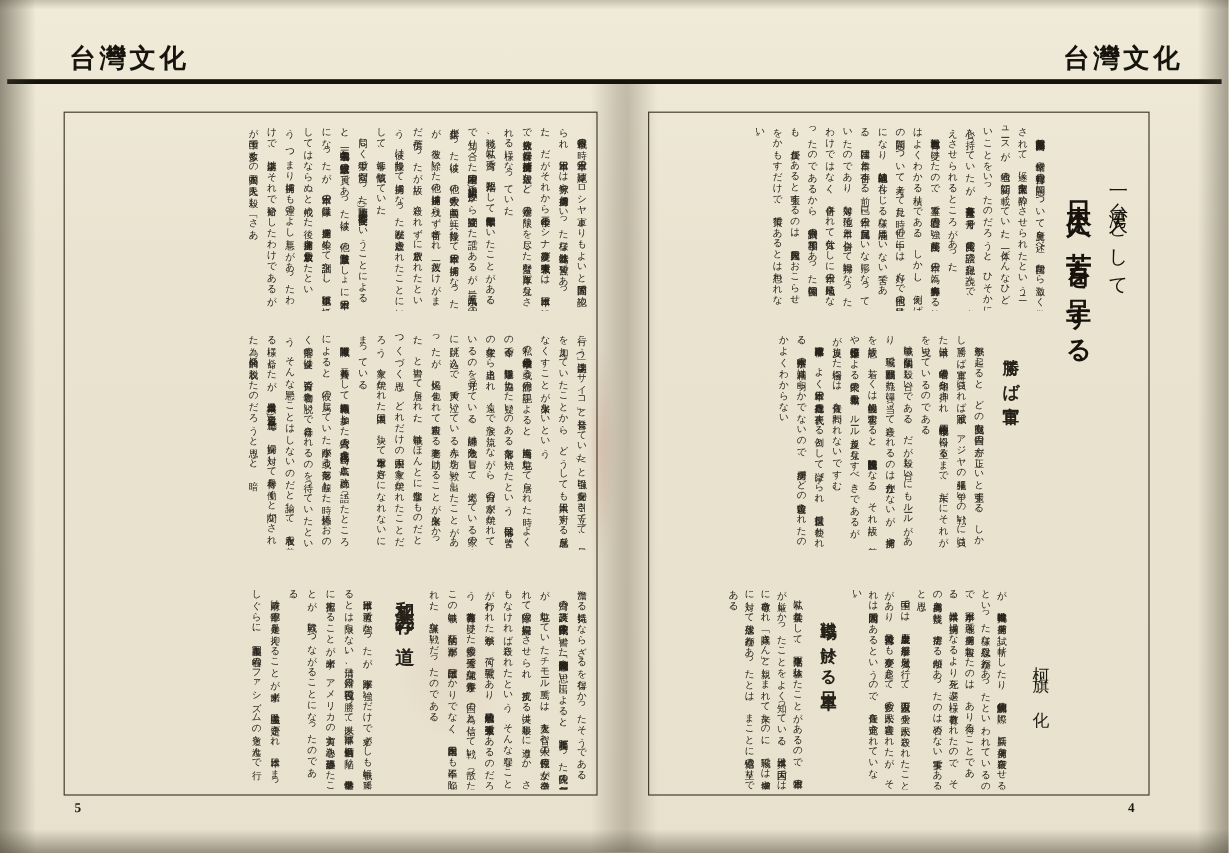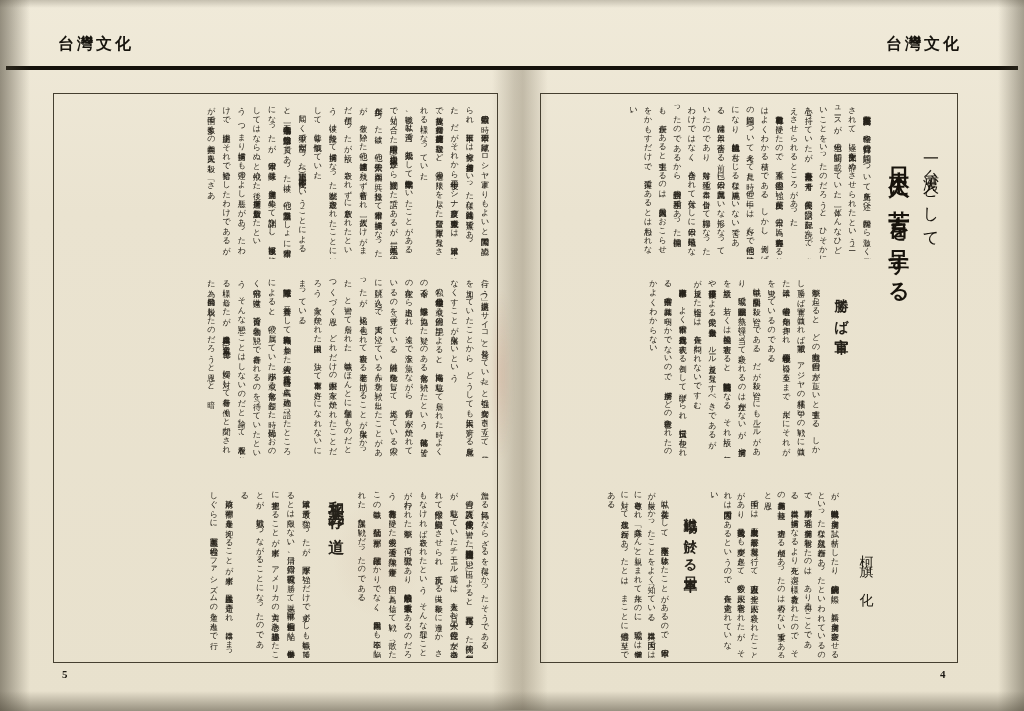--- a/index.html
+++ b/index.html
@@ -4,21 +4,21 @@
 <style>
   html,body{margin:0;padding:0;}
   .scan{
     position:relative; width:1024px; height:711px; overflow:hidden;
     background:linear-gradient(180deg,#f0ead9 0%,#eae3d0 30%,#e8e1cd 100%);
     font-family:"Liberation Serif","DejaVu Serif",serif;
     color:#221f16;
   }
   
   .masthead{
-    position:absolute; top:34px; font-size:16px; font-weight:bold;
+    position:absolute; top:34px; font-size:22px; font-weight:bold;
     letter-spacing:3px; color:#17140e;
     font-family:"Liberation Sans","DejaVu Sans",sans-serif;
   }
   .masthead.left{left:58px;} .masthead.right{left:886px;}
   .rule{position:absolute; left:6px; top:66px; width:1012px; height:4px; background:#15120b;}
   .page{position:absolute; top:93px; height:570px; border:1px solid #453f30; box-sizing:border-box;}
   .page.pleft{left:53px; width:445px;}
   .page.pright{left:540px; width:418px;}
   .gutter{position:absolute; left:492px; top:70px; width:56px; height:640px;
     background:linear-gradient(90deg,rgba(110,100,80,0) 0%,rgba(110,100,80,.28) 40%,rgba(110,100,80,.34) 55%,rgba(110,100,80,0) 100%);}

